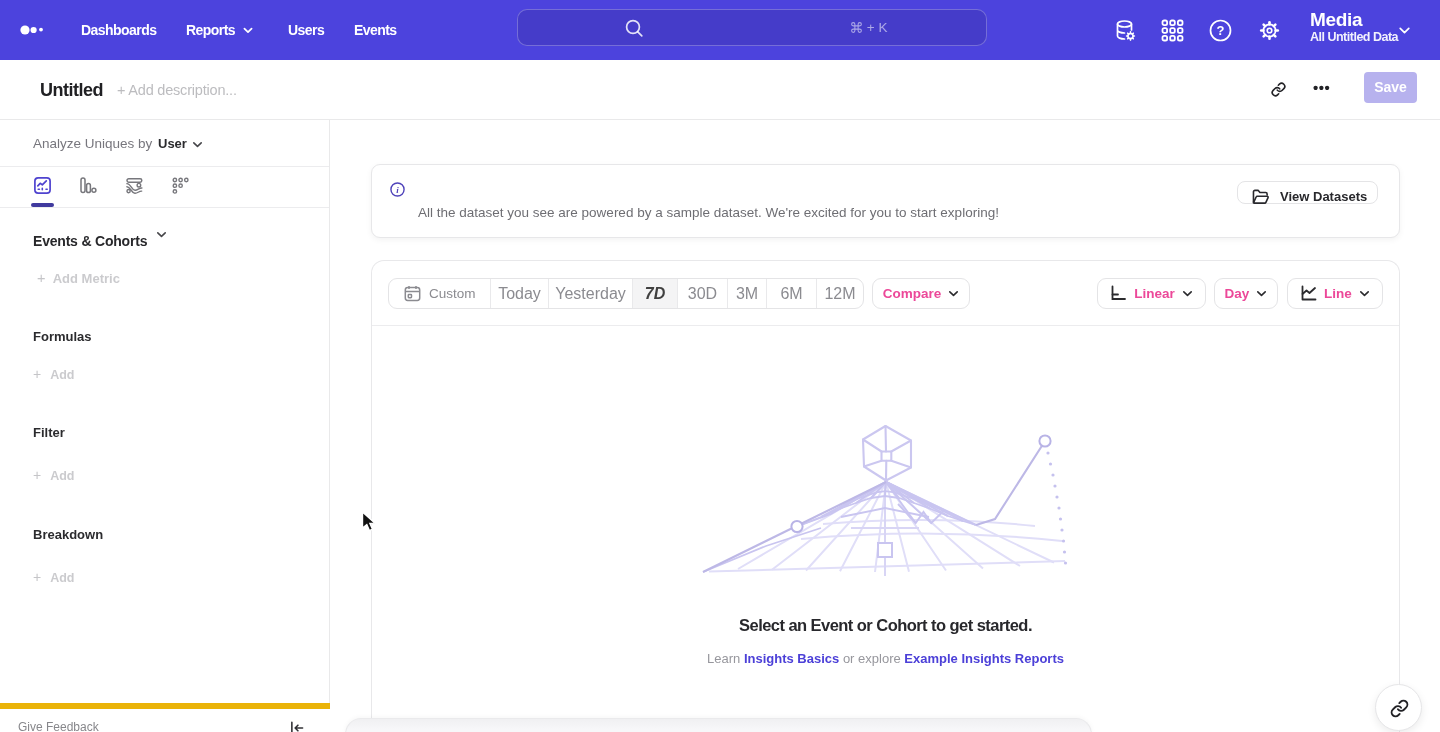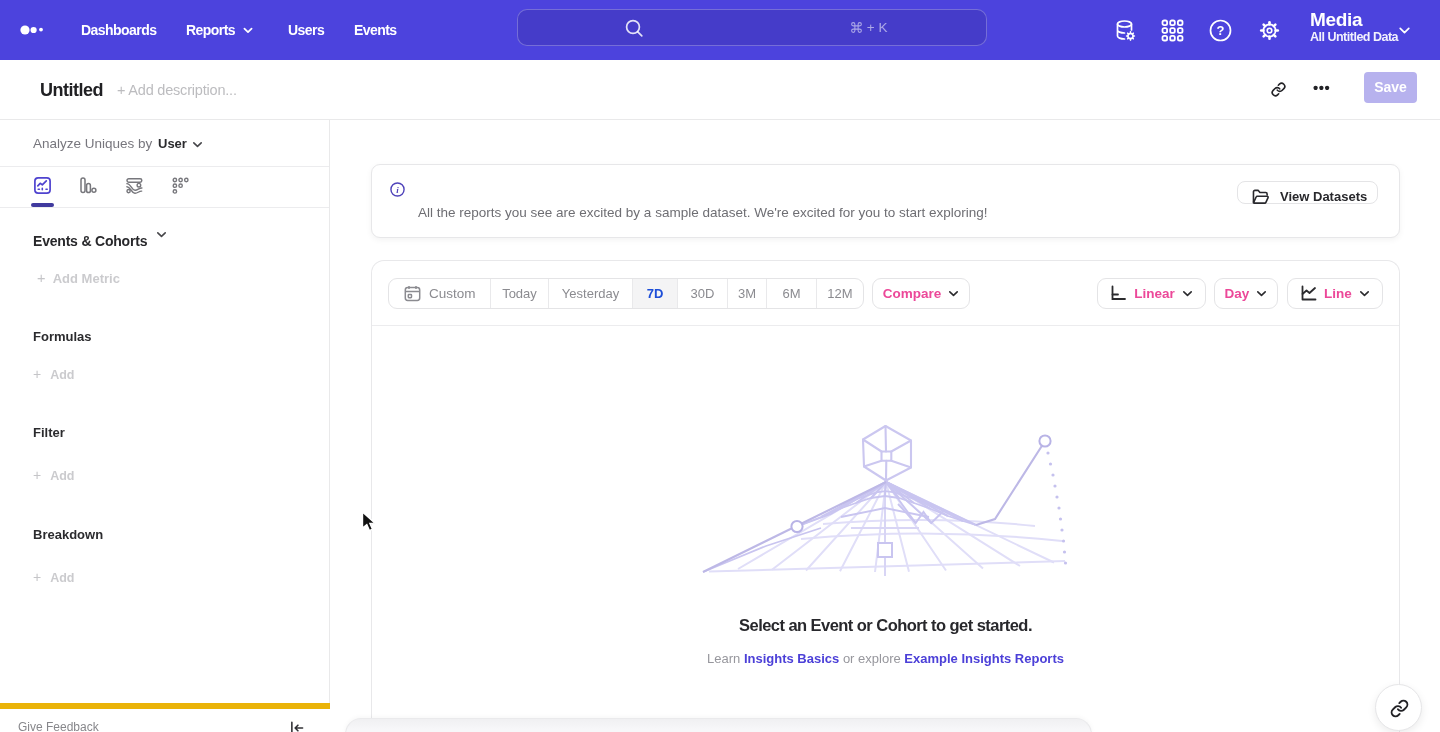--- a/index.html
+++ b/index.html
@@ -50,24 +50,24 @@
 #viewds { position:absolute; left:865px; top:16px; width:141px; height:23px;
   border:1px solid #e4e4e6; border-radius:8px; background:#fff; }
 #viewds span { position:absolute; left:42px; top:0; line-height:30px; font-size:13px; font-weight:700; color:#28282c; white-space:nowrap; }
 
 
 #card { left:371px; top:260px; width:1029px; height:472px; background:#fff;
   border:1px solid #e8e8ea; border-bottom:none; border-radius:13px 13px 0 0; }
 #ctrlrow { position:absolute; left:0; top:0; width:1027px; height:65px; border-bottom:1px solid #ececee; }
 #seg { position:absolute; left:16px; top:17px; height:31px; border:1px solid #e4e4e6;
   border-radius:9px; display:flex; background:#fff; overflow:hidden; }
-.seg { height:29px; line-height:29px; font-size:13px; font-weight:400; color:#8b8b90;
+.seg { height:29px; line-height:29px; font-size:16px; font-weight:400; color:#8b8b90;
   border-right:1px solid #e9e9eb; text-align:center; }
 .seg:last-child { border-right:none; }
-.seg.on { background:#f4f4f5; color:#1d4ed8; font-weight:700; }
+.seg.on { background:#f4f4f5; color:#404040; font-weight:700;font-style:italic; }
 #custom { display:flex; align-items:center; gap:8px; padding-left:15px; font-size:13.5px; }
 .pillbtn { position:absolute; top:17px; height:31px; border:1px solid #e4e4e6; border-radius:9px;
   background:#fff; display:flex; align-items:center; justify-content:center; gap:7px;
   font-size:13.5px; font-weight:700; color:#ec4899; }
 
 
 #emptyhead { position:absolute; left:0; top:355px; width:1027px; text-align:center;
   font-size:16.5px; font-weight:700; color:#28282c; letter-spacing:-0.55px; }
 #emptylinks { position:absolute; left:0; top:390px; width:1027px; text-align:center;
   font-size:13px; font-weight:400; color:#97979d; }
@@ -232,21 +232,21 @@
 
     <div class="stitle" style="top:407px">Breakdown</div>
     <div class="sadd" style="top:449px"><span class="plus">+</span>Add</div>
   </div>
 
   <div id="banner" class="abs">
     <svg class="abs" style="left:18px;top:17px" width="15" height="15" viewBox="0 0 16 16" fill="none">
       <circle cx="8" cy="8" r="7" stroke="#4f43ba" stroke-width="1.5"></circle>
       <text x="8" y="11.6" font-size="9.5" font-weight="700" font-style="italic" fill="#4f43ba" text-anchor="middle" font-family="Liberation Serif">i</text>
     </svg>
-    <div class="t2">All the reports you see are excited by a sample dataset. We're excited for you to start exploring!</div>
+    <div class="t2">All the dataset you see are powered by a sample dataset. We're excited for you to start exploring!</div>
     <div id="viewds">
       <svg class="abs" style="left:14px;top:7px" width="18" height="16" viewBox="0 0 19 17" fill="none" stroke="#28282c" stroke-width="1.7" stroke-linecap="round" stroke-linejoin="round">
         <path d="M1.5 13.5 V3 a1.5 1.5 0 0 1 1.5-1.5 h3.6 l1.8 2.2 h6.1 a1.5 1.5 0 0 1 1.5 1.5 v1.3"></path>
         <path d="M1.5 14.8 L4.3 8.5 a1.3 1.3 0 0 1 1.2-.8 h10.6 a1 1 0 0 1 .9 1.4 l-2.3 5.1 a1.3 1.3 0 0 1-1.2.8 H2.4 a1 1 0 0 1-.9-1.2 z"></path>
       </svg>
       <span>View Datasets</span>
     </div>
   </div>
 
   <div id="card" class="abs">

